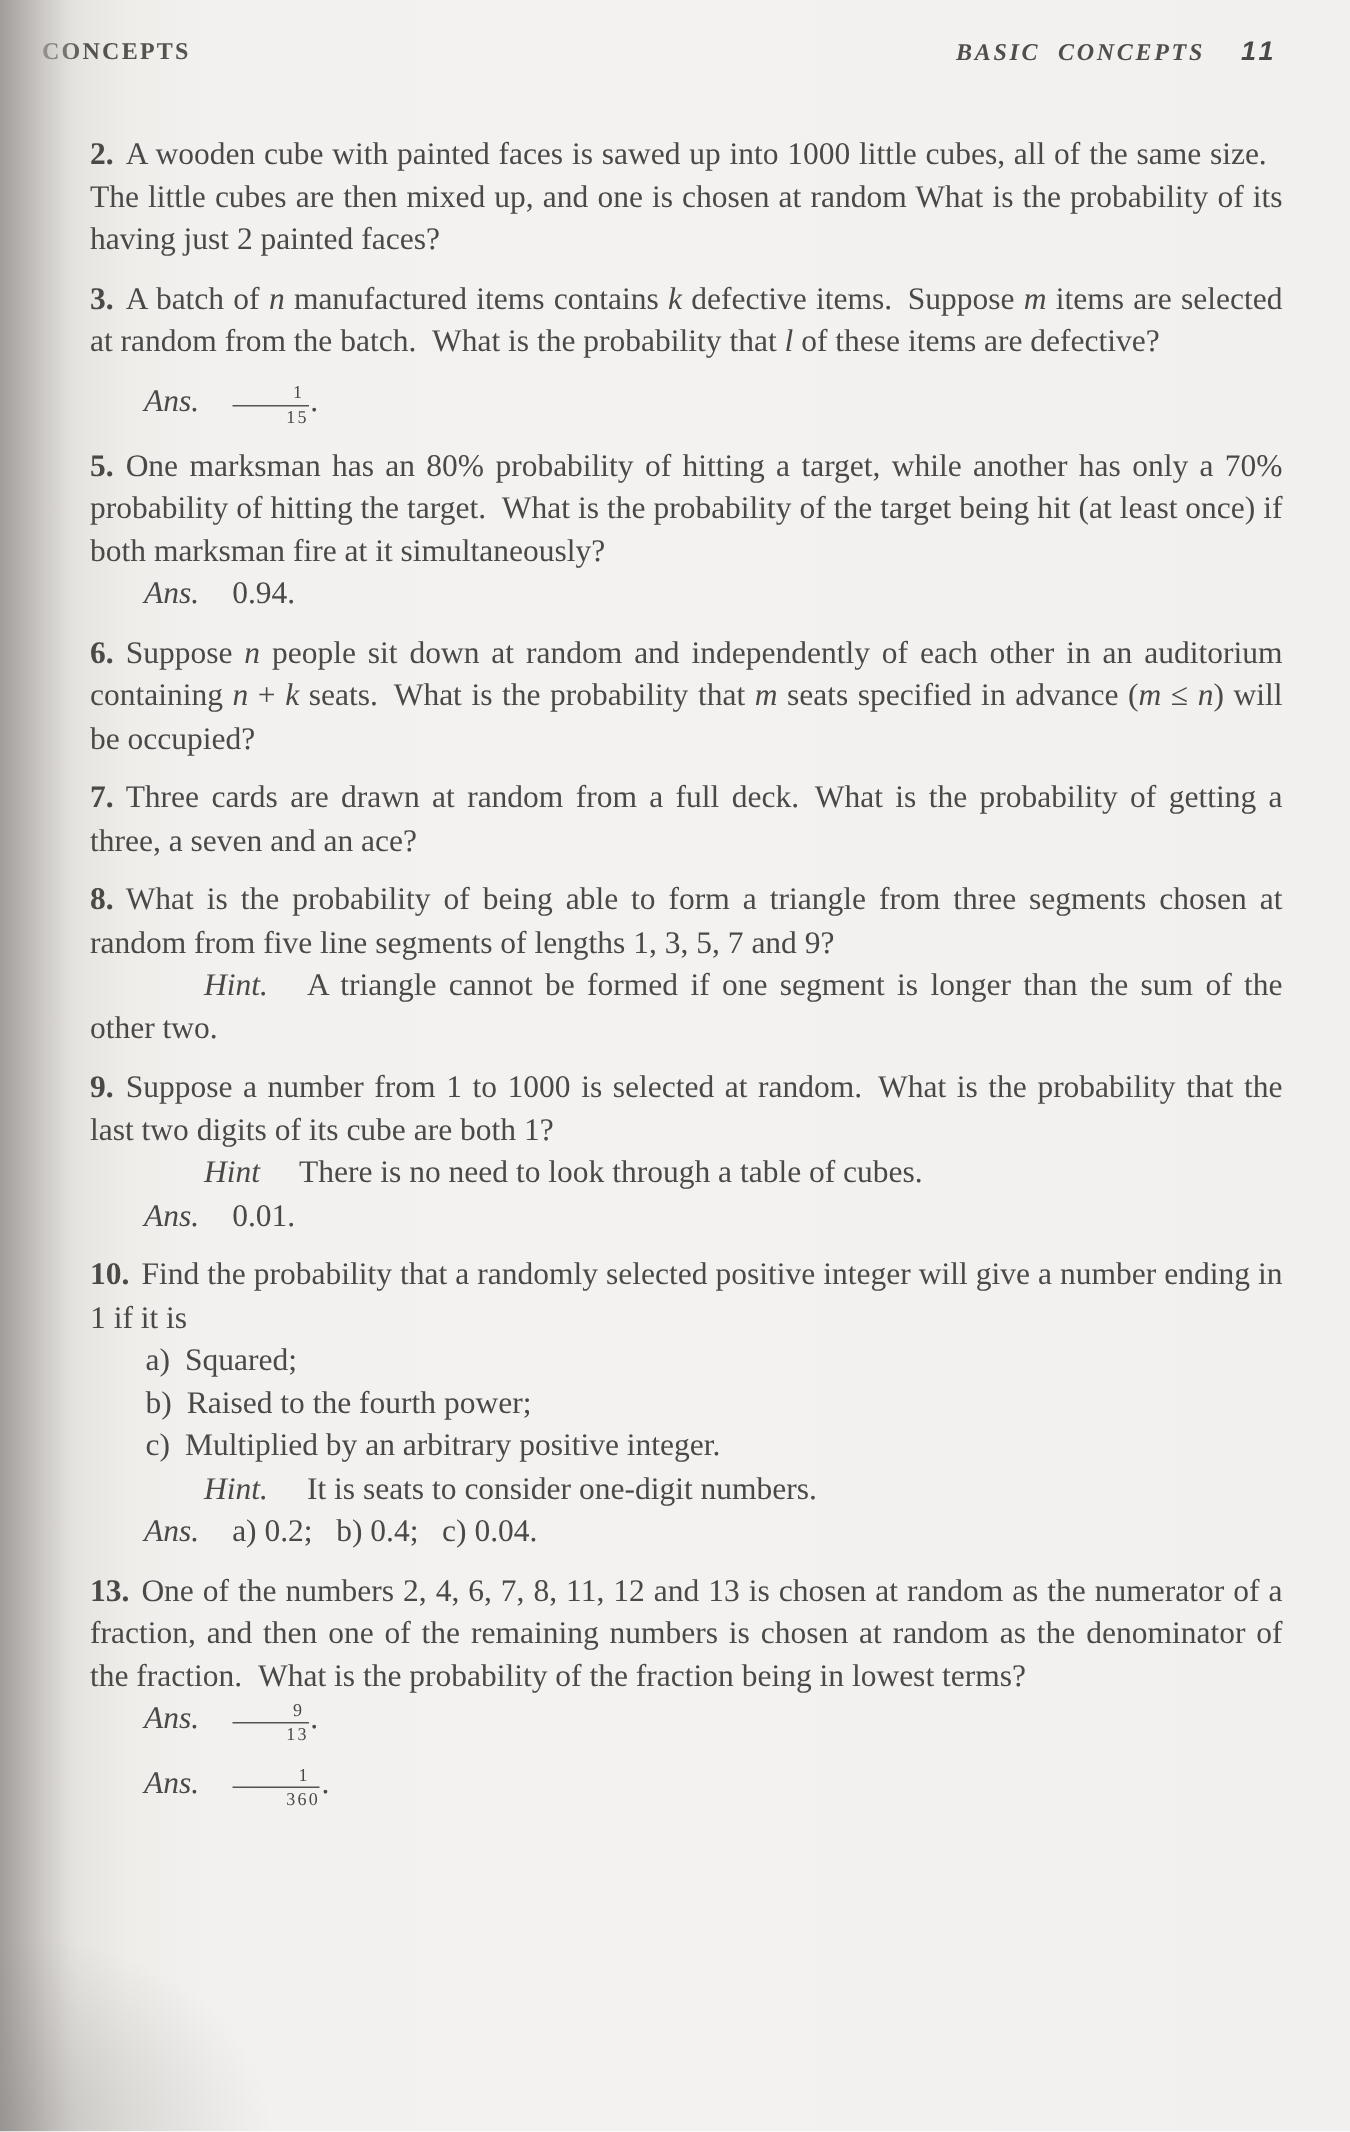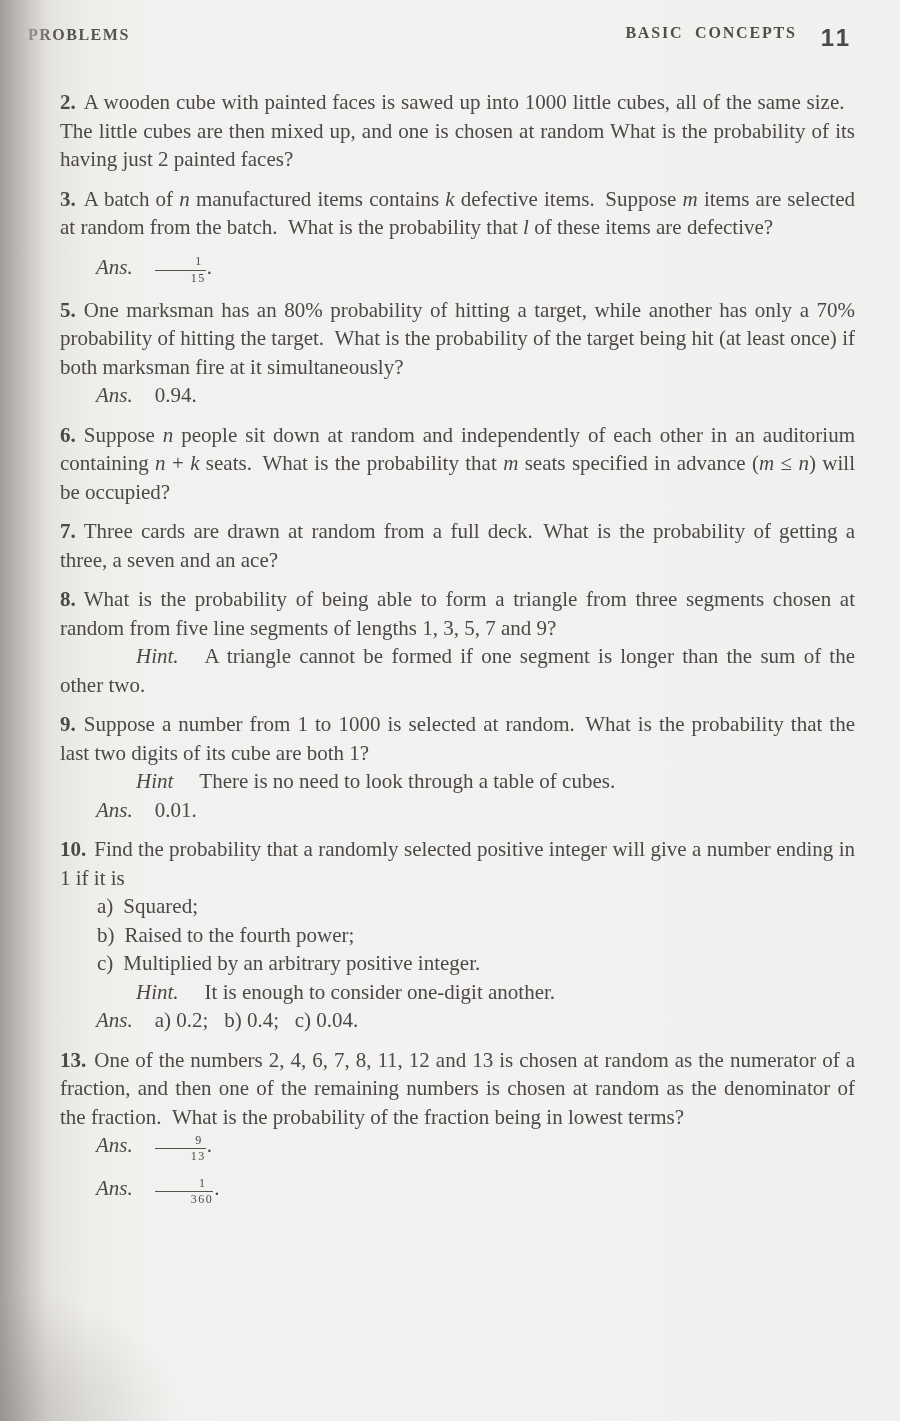--- a/index.html
+++ b/index.html
@@ -19,23 +19,23 @@
     pointer-events:none;
   }
   .hdr{position:absolute;top:24px;left:0;right:0;height:30px;}
   .hdr-left{
     position:absolute;left:28px;top:2px;
     font-size:16px;font-weight:bold;letter-spacing:1.5px;
     color:#55534f;
     -webkit-mask-image:linear-gradient(90deg,rgba(0,0,0,.45),#000 28px);
             mask-image:linear-gradient(90deg,rgba(0,0,0,.45),#000 28px);
   }
-  .hdr-right{position:absolute;right:48px;top:0;display:flex;align-items:flex-start;gap:24px;}
+  .hdr-right{position:absolute;right:48px;top:0;display:flex;align-items:flex-end;gap:24px;font-style:italic;}
   .hdr-title{font-size:16px;font-weight:bold;letter-spacing:1.8px;word-spacing:6px;color:#504e4a;}
-  .hdr-page{font-family:"Liberation Sans","DejaVu Sans",sans-serif;font-size:24px;font-weight:bold;letter-spacing:3px;color:#4b4947;}
+  .hdr-page{font-family:"Liberation Sans","DejaVu Sans",sans-serif;font-size:18px;font-weight:bold;letter-spacing:3px;color:#4b4947;}
   .content{position:absolute;top:76px;left:60px;right:45px;}
   .problem{margin-top:11px;}
   .problem:first-child{margin-top:12px;}
   p{margin:0;font-size:21px;line-height:28.5px;text-align:justify;}
   .pnum{font-weight:bold;margin-right:8px;}
   .sub{ text-indent:36px; }
   .lbl{font-style:italic;margin-right:22px;}
   .hintlbl{font-style:italic;margin-right:26px;margin-left:40px;}
   .list-row{display:flex;font-size:21px;line-height:28.5px;}
   .list-marker{margin-left:37px;margin-right:10px;}
@@ -46,21 +46,21 @@
   .frac .num{display:block;border-bottom:1px solid #55534f;padding:0 2px 1px;}
   .frac .den{display:block;letter-spacing:1.5px;padding-top:1px;font-family:Liberation Serif, serif;}
 </style>
 </head>
 <body>
 
 <div class="page">
   <div class="gutter-shade"></div>
 
   <div class="hdr">
-    <div class="hdr-left">PROBLEMS</div>
+    <div class="hdr-left">CONCEPTS</div>
     <div class="hdr-right">
       <span class="hdr-title">BASIC CONCEPTS</span>
       <span class="hdr-page">11</span>
     </div>
   </div>
 
   <div class="content">
 
     <div class="problem">
       <p><span class="pnum">2.</span><span><span>A wooden cube with painted faces is sawed up into 1000 little cubes, all of the same size. The little cubes are then mixed up, and one is chosen at random What is the probability of its having just 2 painted faces?</span></span></p>
@@ -105,21 +105,21 @@
           <span>Squared;</span>
         </div>
       <div class="list-row">
           <span class="list-marker">b)</span>
           <span>Raised to the fourth power;</span>
         </div>
       <div class="list-row">
           <span class="list-marker">c)</span>
           <span>Multiplied by an arbitrary positive integer.</span>
         </div>
-      <p class="sub"><span class="hintlbl">Hint.</span><span><span>It is enough to consider one-digit another.</span></span></p>
+      <p class="sub"><span class="hintlbl">Hint.</span><span><span>It is seats to consider one-digit numbers.</span></span></p>
       <p class="sub"><span class="lbl">Ans.</span><span><span>a) 0.2;  b) 0.4;  c) 0.04.</span></span></p>
     </div>
 
     <div class="problem">
       <p><span class="pnum">13.</span><span><span>One of the numbers 2, 4, 6, 7, 8, 11, 12 and 13 is chosen at random as the numerator of a fraction, and then one of the remaining numbers is chosen at random as the denominator of the fraction. What is the probability of the fraction being in lowest terms?</span></span></p>
       <p class="sub"><span class="lbl">Ans.</span><span><span class="frac"><span class="num">9</span><span class="den">13</span></span><span>.</span></span></p>
     </div>
 
     <div class="problem">
       <p class="sub"><span class="lbl">Ans.</span><span><span class="frac"><span class="num">1</span><span class="den">360</span></span><span>.</span></span></p>

